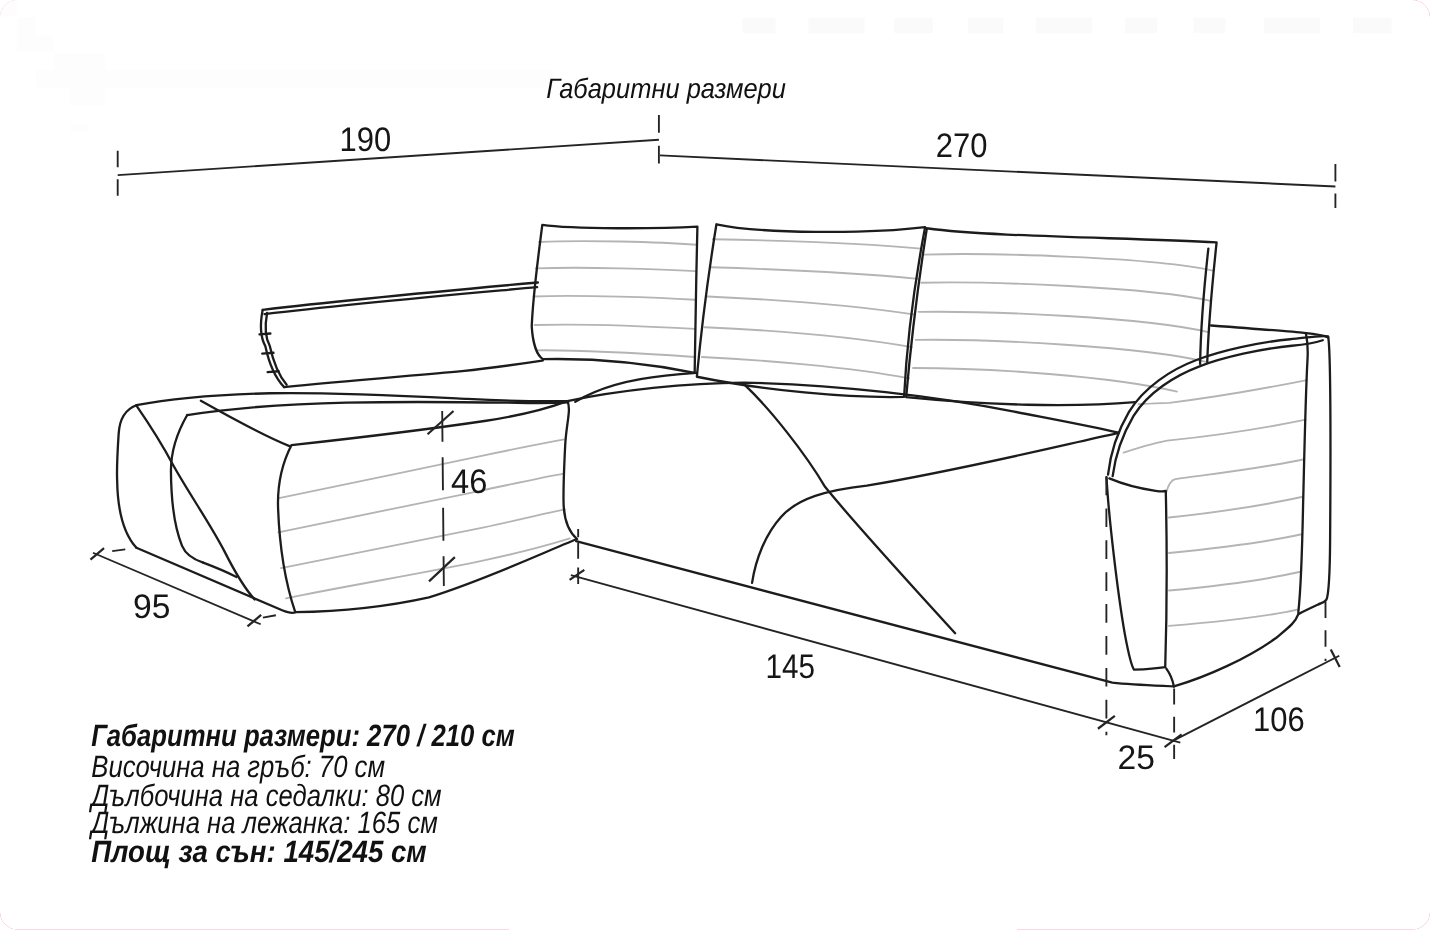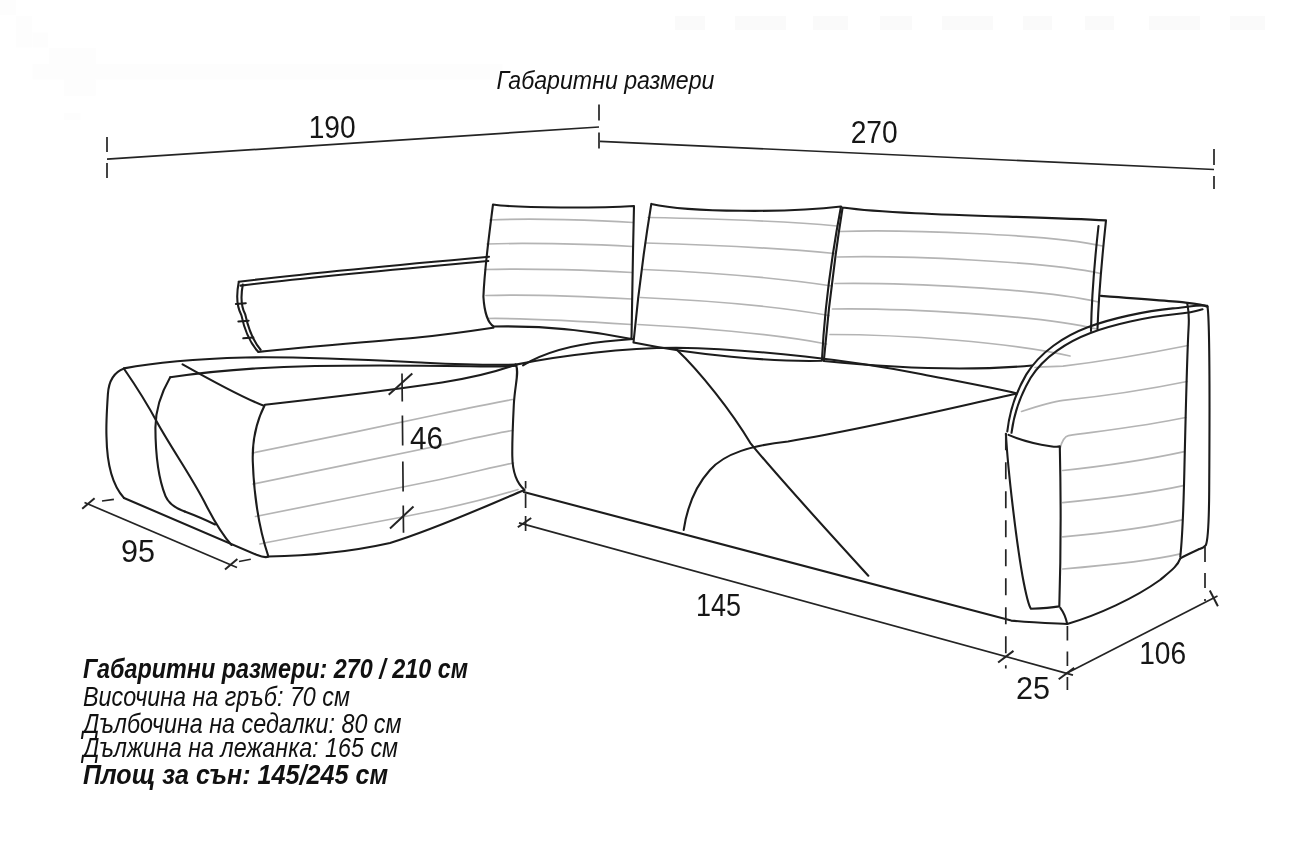--- a/index.html
+++ b/index.html
@@ -1,16 +1,16 @@
 <!DOCTYPE html>
 <html><head>
 <meta charset="utf-8">
 <style>
 html,body{margin:0;padding:0;background:#ffffff;}
-#stage{position:relative;width:1300px;height:845px;background:#ec4899;overflow:hidden;}
+#stage{position:relative;width:1300px;height:845px;background:#ec4899;overflow:hidden;border-radius:16px;}
 svg{display:block;}
 text{font-family:"Liberation Sans",sans-serif;fill:#111;}
 .num{font-size:31px;fill:#161616;}
 .ttl{font-size:25.5px;font-style:italic;}
 .b{font-weight:bold;}
 </style>
 </head>
 <body>
 <div id="stage">
 <svg width="1300" height="845" viewBox="0 0 1300 845">

